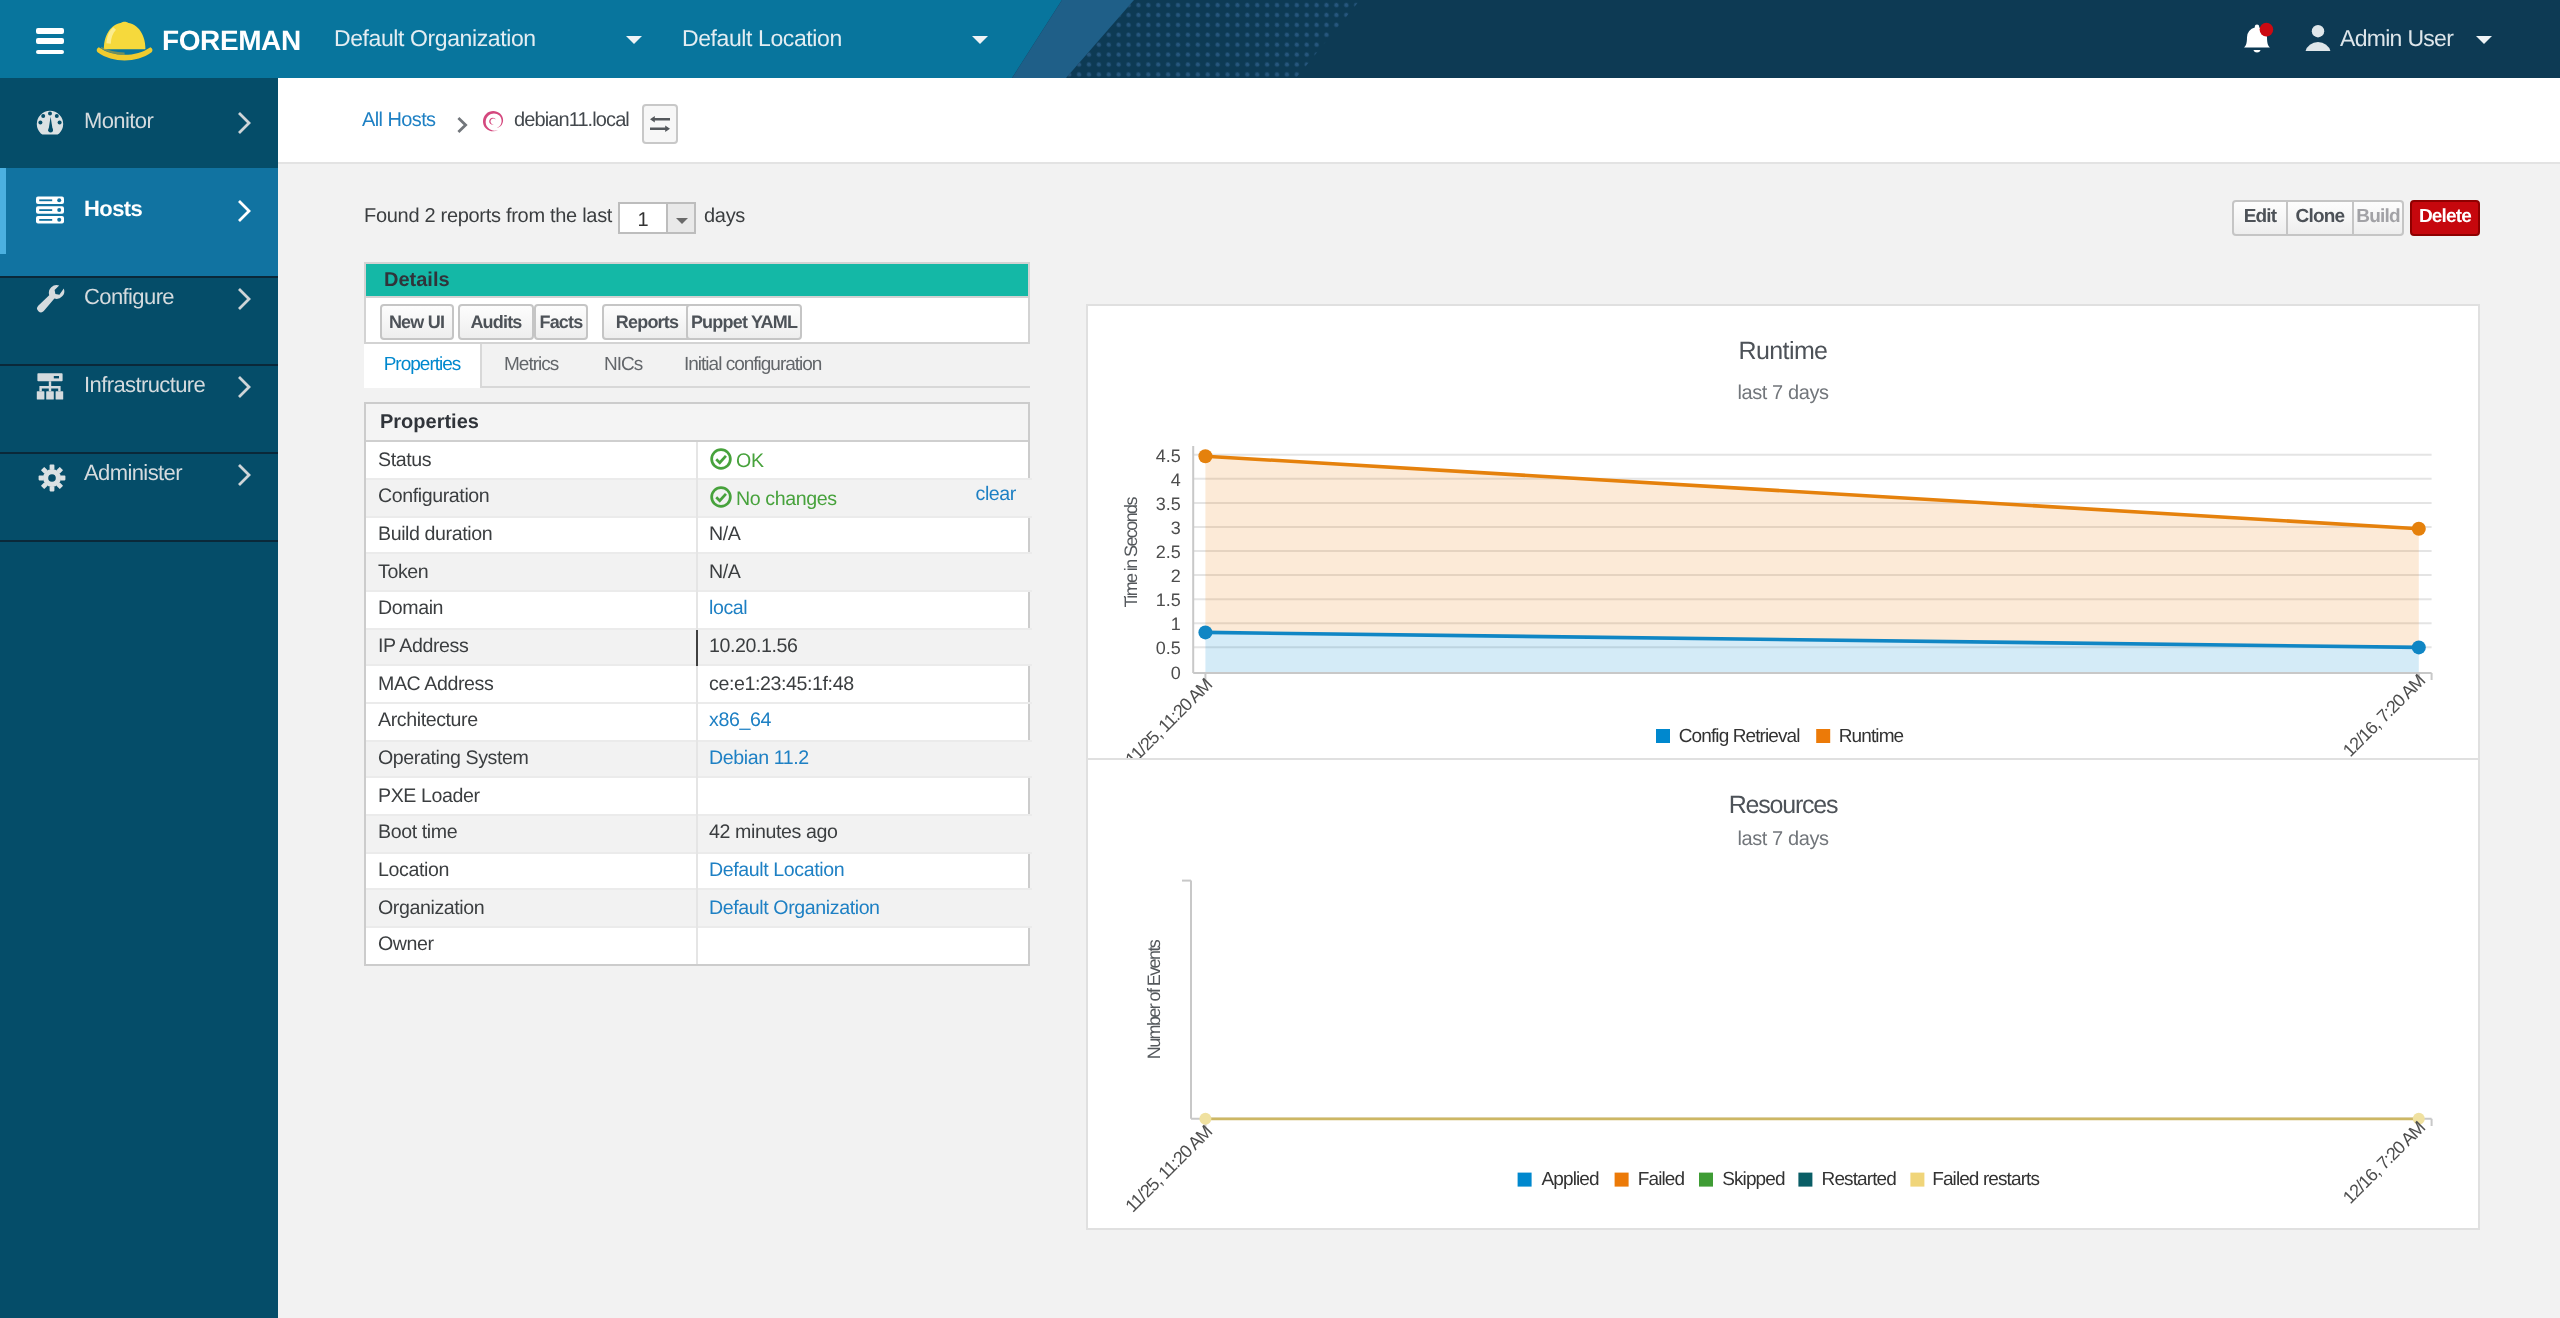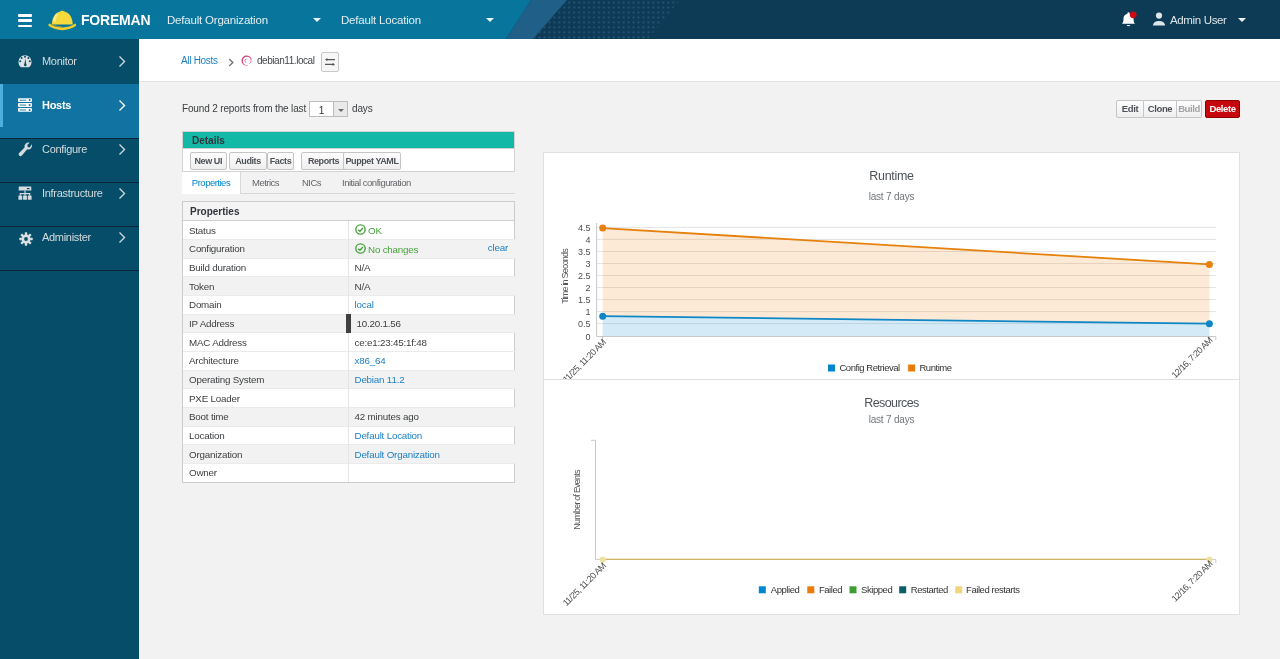--- a/index.html
+++ b/index.html
@@ -253,21 +253,21 @@
         <tr class="g">
               <td>Token</td>
               <td style="border-left:1px solid #e5e5e5;">N/A</td>
             </tr>
         <tr>
               <td>Domain</td>
               <td style="border-left:1px solid #e5e5e5;"><a class="lnk">local</a></td>
             </tr>
         <tr class="g">
               <td>IP Address</td>
-              <td style="border-left:5px solid #404040;">10.20.1.56</td>
+              <td style="border-left:1px solid #404040;">10.20.1.56</td>
             </tr>
         <tr>
               <td>MAC Address</td>
               <td style="border-left:1px solid #e5e5e5;">ce:e1:23:45:1f:48</td>
             </tr>
         <tr>
               <td>Architecture</td>
               <td style="border-left:1px solid #e5e5e5;"><a class="lnk">x86_64</a></td>
             </tr>
         <tr class="g">

